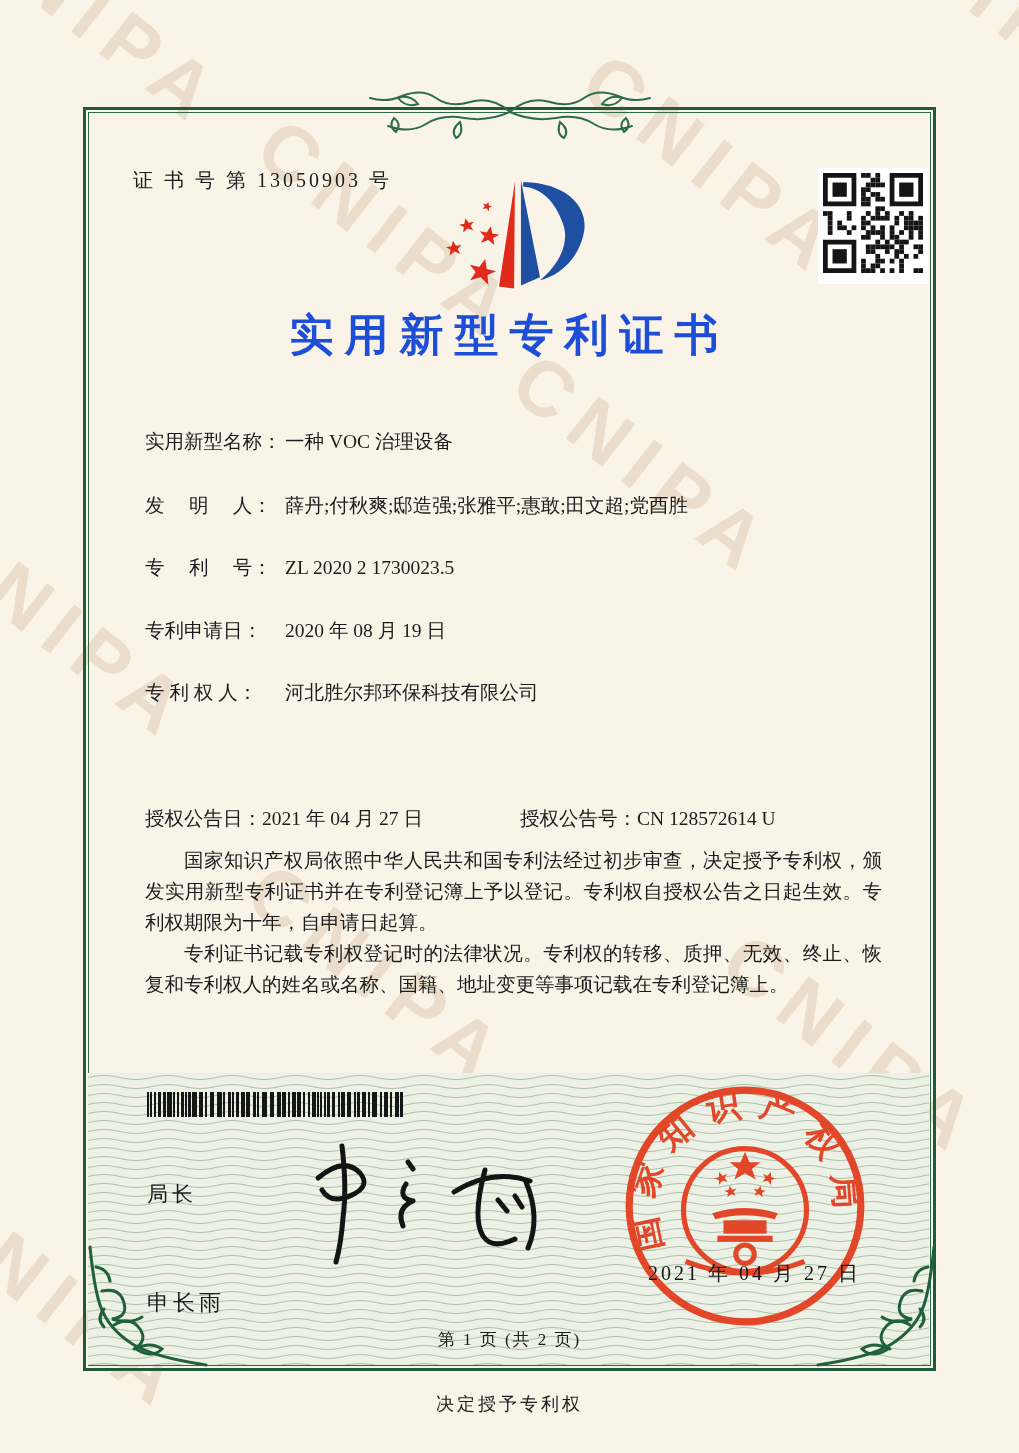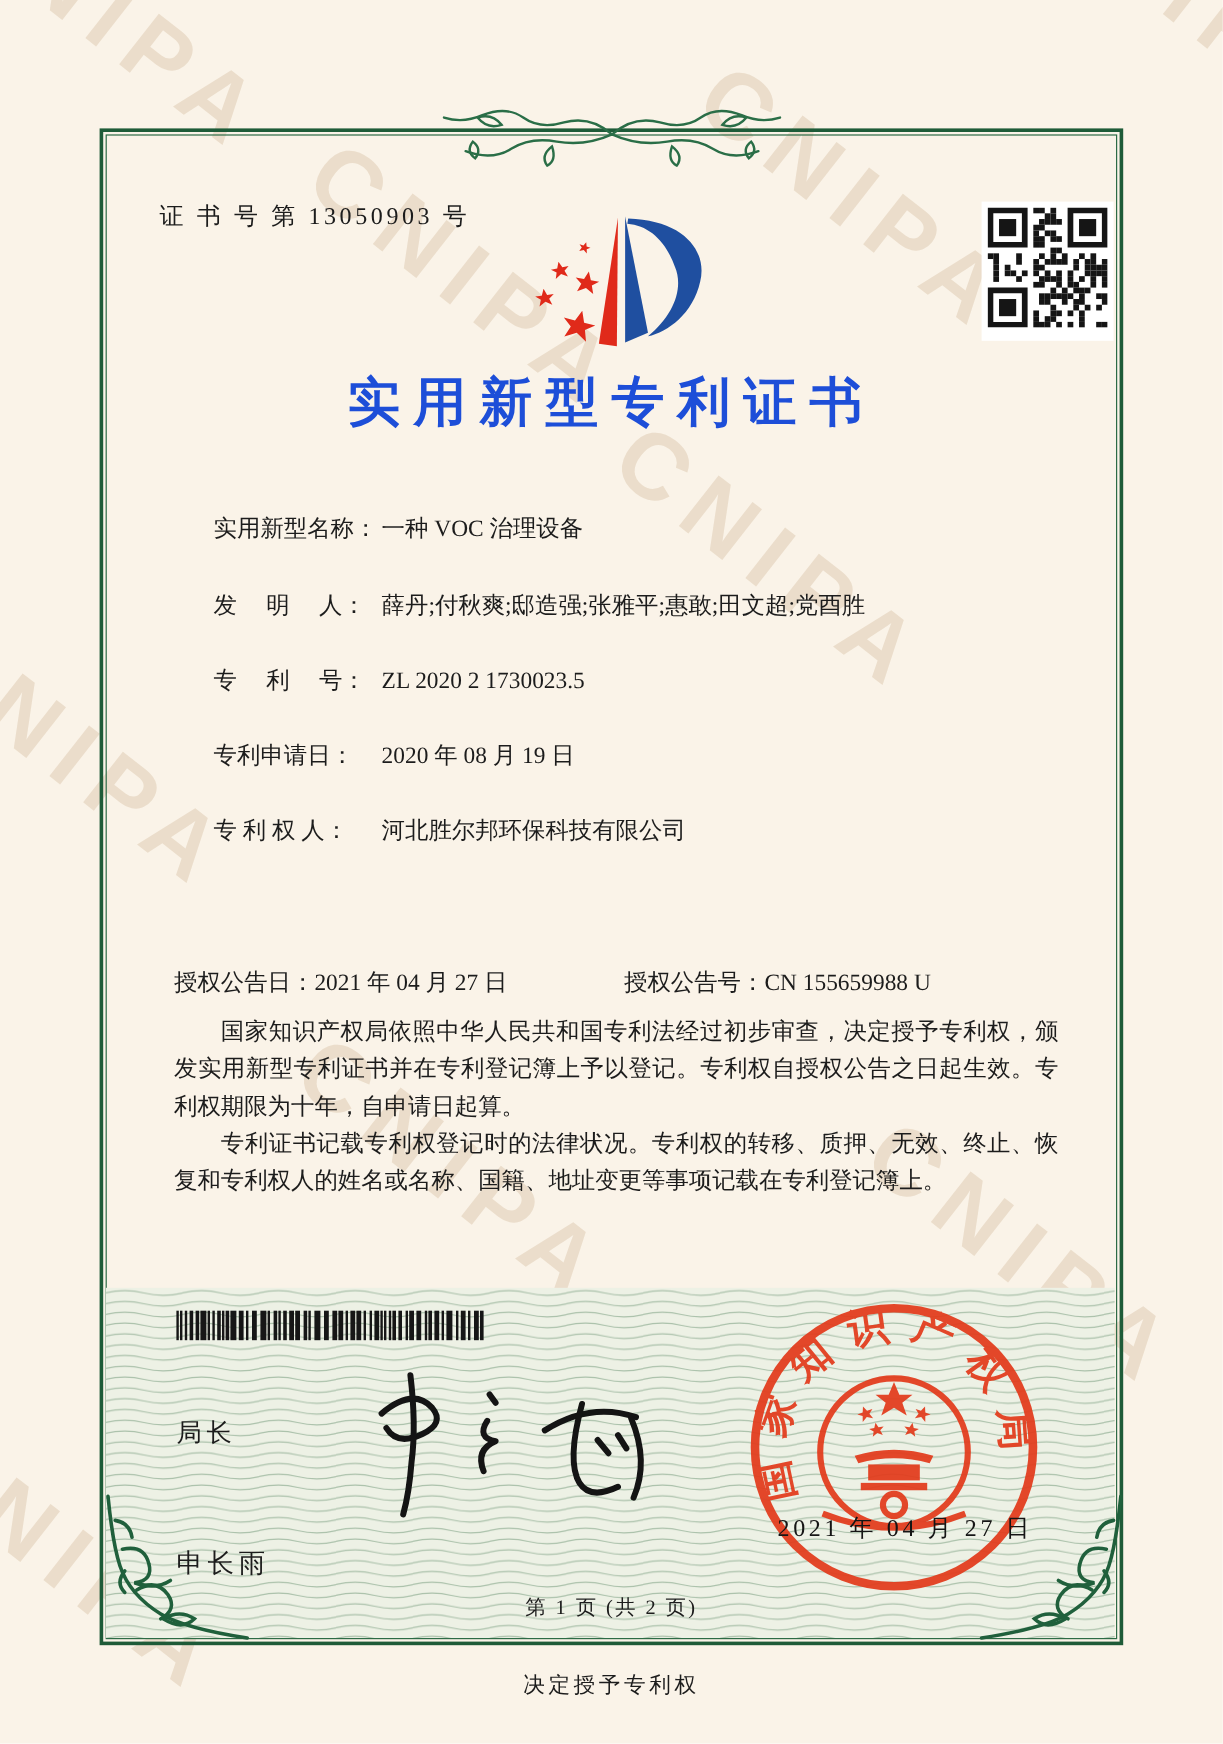--- a/index.html
+++ b/index.html
@@ -25,21 +25,21 @@
   .corner.br{left:812px;top:1243px;transform:scaleX(-1);}
   
   .content{position:absolute;inset:0;z-index:3;}
   .cert-no{position:absolute;left:133px;top:167px;font-size:20px;letter-spacing:3px;}
   .logo{position:absolute;left:432px;top:168px;width:180px;height:136px;}
   .qr-wrap{position:absolute;left:818px;top:168px;width:110px;height:116px;background:#ffffff;}
   .qr-wrap svg{position:absolute;left:5px;top:5px;}
   .title{position:absolute;left:0;top:306px;width:100%;text-align:center;
     font-size:44px;font-weight:bold;letter-spacing:11px;color:#1d4ed8;}
   .row{position:absolute;left:145px;width:740px;display:flex;font-size:19.5px;line-height:30px;}
-  .row .lbl{width:140px;flex:0 0 140px;white-space:pre;margin-left:33px;}
+  .row .lbl{width:140px;flex:0 0 140px;white-space:pre;}
   .row .val{flex:1;}
   .row.r0{top:427px}.row.r1{top:491px}.row.r2{top:553px}.row.r3{top:616px}
   .row.r4{top:678px}.row.r5{top:739px}
   .row.r5 .val{flex:0 0 472px;width:472px;line-height:31px;}
   .grant{position:absolute;top:805px;left:145px;width:740px;font-size:19.5px;}
   .grant .g2{position:absolute;left:375px;top:0;}
   .paras{position:absolute;left:145px;top:845px;width:737px;font-size:19.5px;
     line-height:31px;text-align:justify;}
   .paras p{margin:0;text-indent:2em;}
   
@@ -294,21 +294,21 @@
       <span class="lbl">专利申请日：</span>
       <span class="val">2020 年 08 月 19 日</span>
     </div>
     <div class="row r4">
       <span class="lbl">专 利 权 人：</span>
       <span class="val">河北胜尔邦环保科技有限公司</span>
     </div>
 
     <div class="grant">
       <span>授权公告日：</span><span>2021 年 04 月 27 日</span>
-      <span class="g2"><span>授权公告号：</span><span>CN 155659988 U</span></span>
+      <span class="g2"><span>授权公告号：</span><span>CN 128572614 U</span></span>
     </div>
 
     <div class="paras">
       <p>国家知识产权局依照中华人民共和国专利法经过初步审查，决定授予专利权，颁发实用新型专利证书并在专利登记簿上予以登记。专利权自授权公告之日起生效。专利权期限为十年，自申请日起算。</p>
       <p>专利证书记载专利权登记时的法律状况。专利权的转移、质押、无效、终止、恢复和专利权人的姓名或名称、国籍、地址变更等事项记载在专利登记簿上。</p>
     </div>
 
     <svg class="barcode" id="barcode-bars" width="268" height="25" fill="#161616">
         <rect x="2" y="0" width="2" height="25"></rect>
         <rect x="5" y="0" width="2" height="25"></rect>

